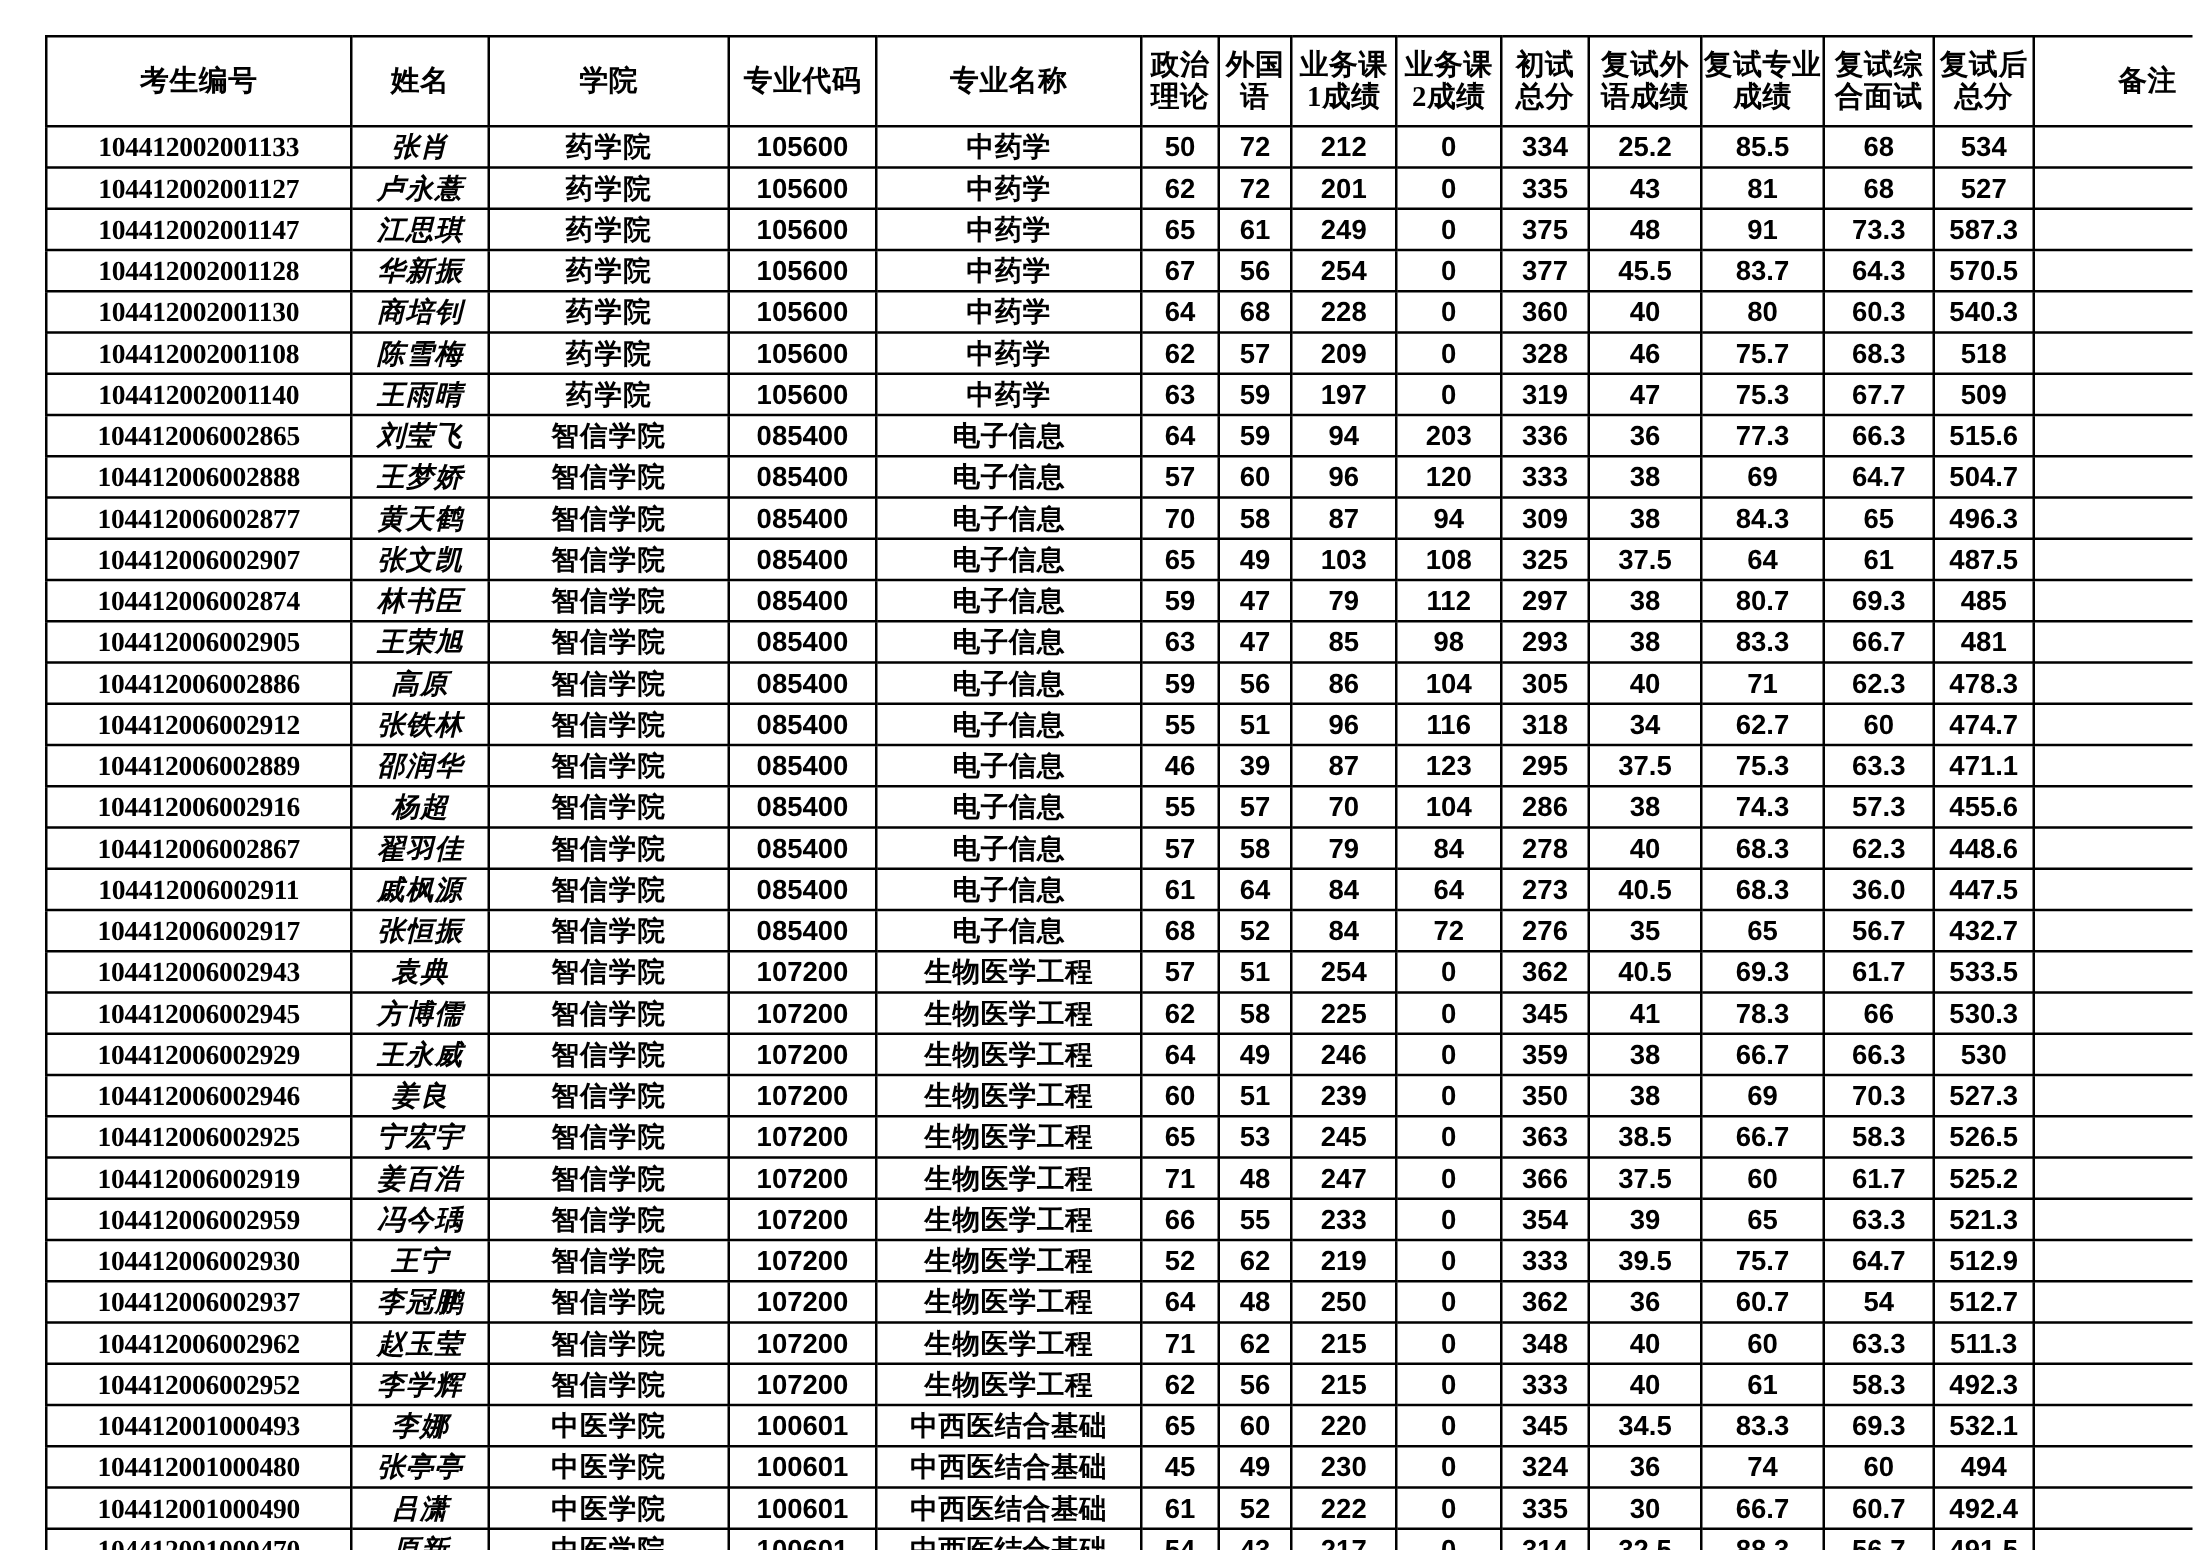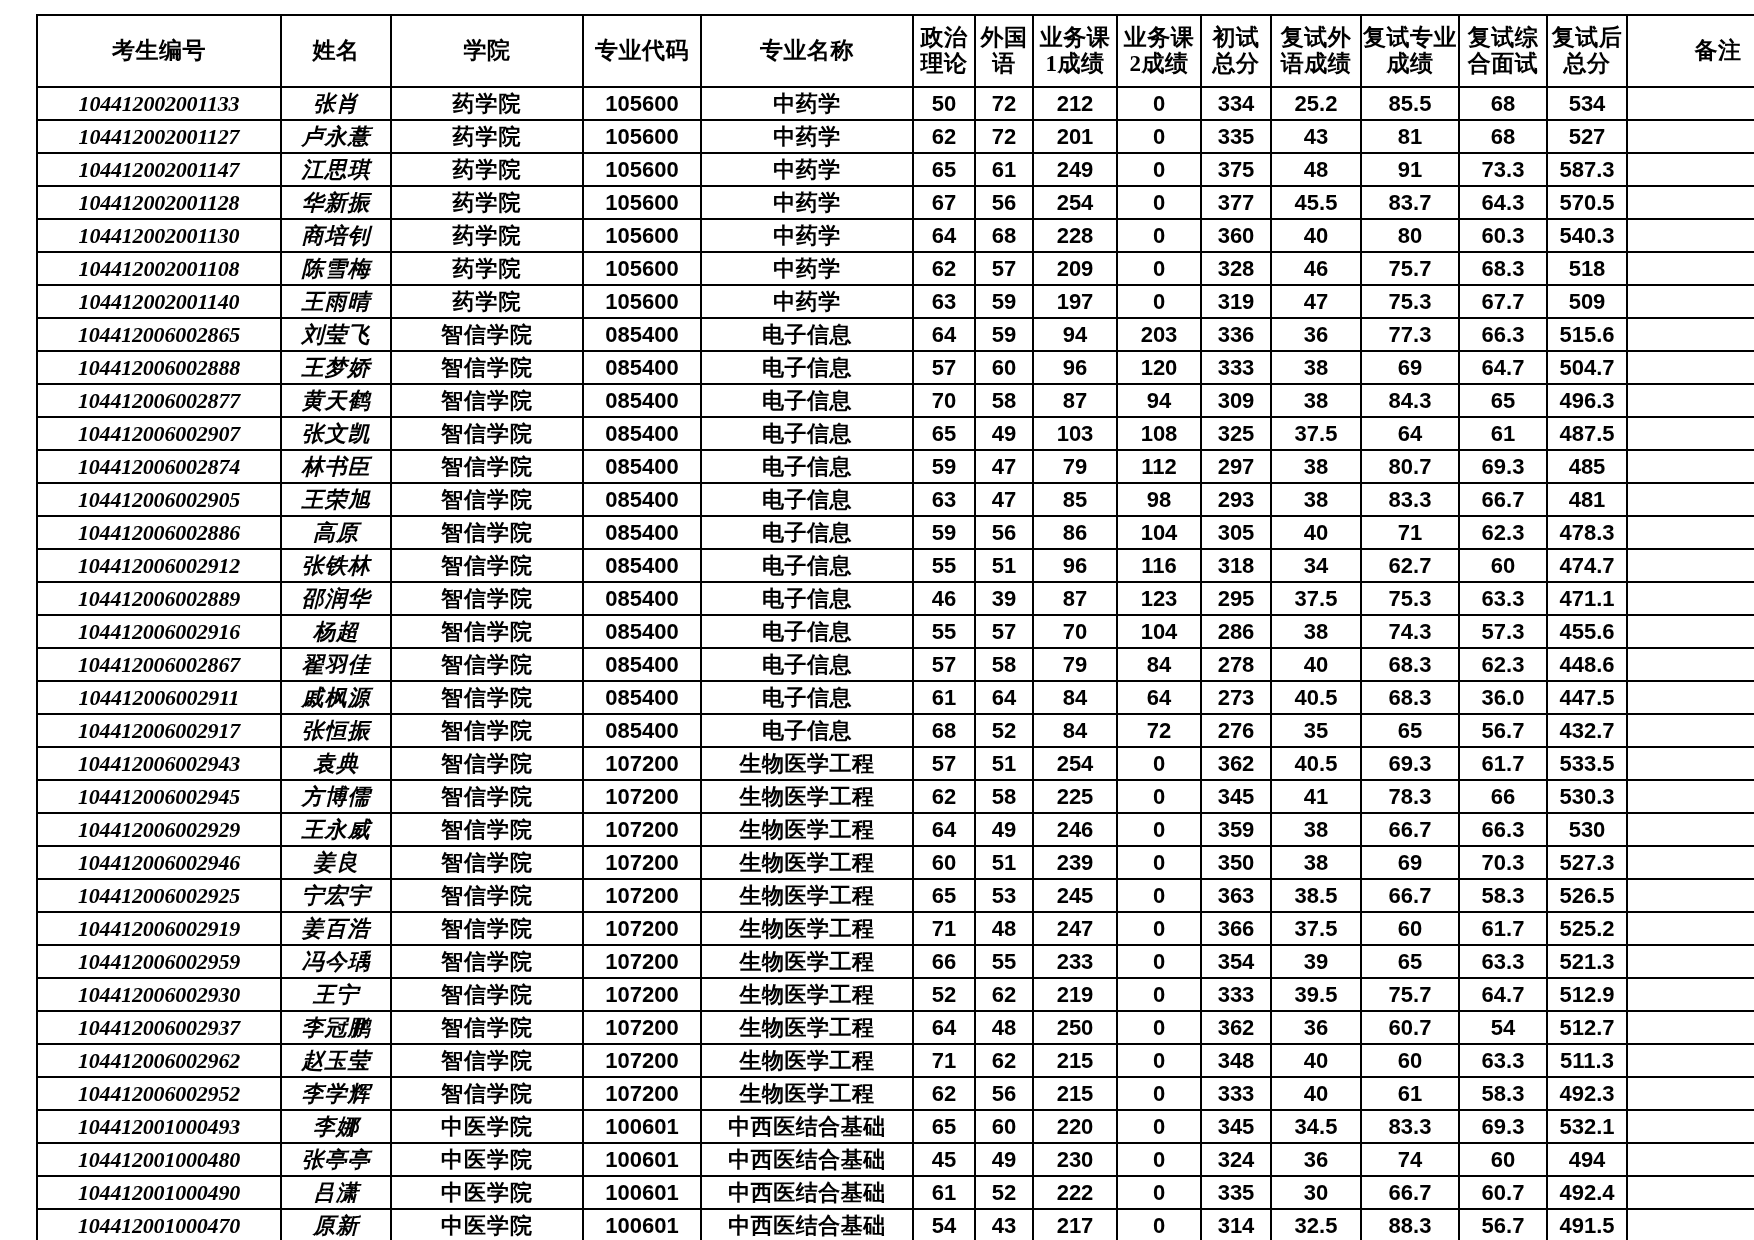--- a/index.html
+++ b/index.html
@@ -11,21 +11,21 @@
     width: 1754px;
     height: 1240px;
     font-family: "Liberation Serif", "DejaVu Serif", serif;
     color: #000000;
     overflow: hidden;
   }
   .page {
     width: 1754px;
     height: 1240px;
     box-sizing: border-box;
-    padding: 14px 36px 0 36px;
+    padding: 28px 36px 0 36px;
     position: relative;
   }
   table.score-table {
     border-collapse: collapse;
     width: 1682px;
     table-layout: fixed;
     margin: 0 auto;
   }
   table.score-table th,
   table.score-table td {
@@ -49,21 +49,20 @@
   }
   table.score-table tbody td {
     height: 31px;
     font-size: 22px;
   }
   td.c-no {
     font-family: "Liberation Serif", "DejaVu Serif", serif;
     font-weight: normal;
     font-size: 23px;
     letter-spacing: -0.2px;
-    font-style: italic;
   }
   td.c-name {
     font-weight: bold;
     font-size: 23px;
     letter-spacing: 1px;
     font-style: italic;
   }
   td.c-college {
     font-weight: bold;
     font-size: 23px;

